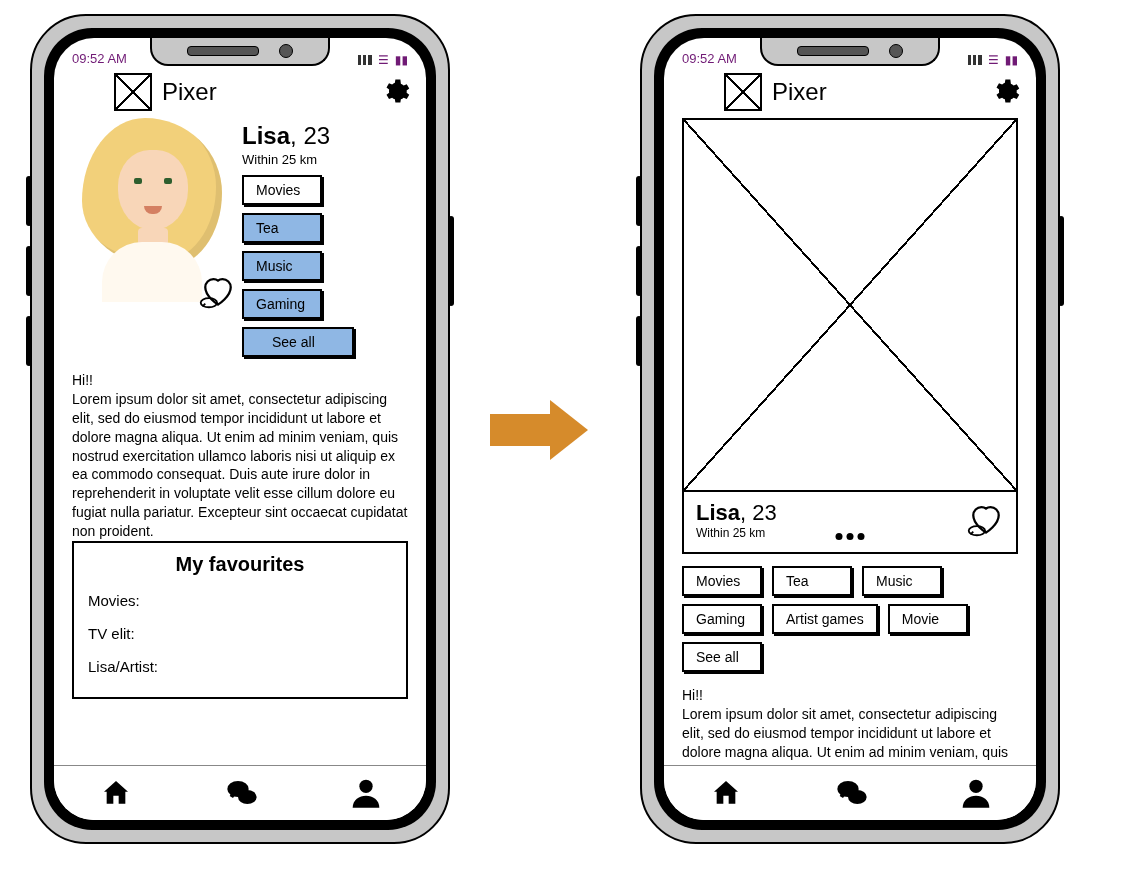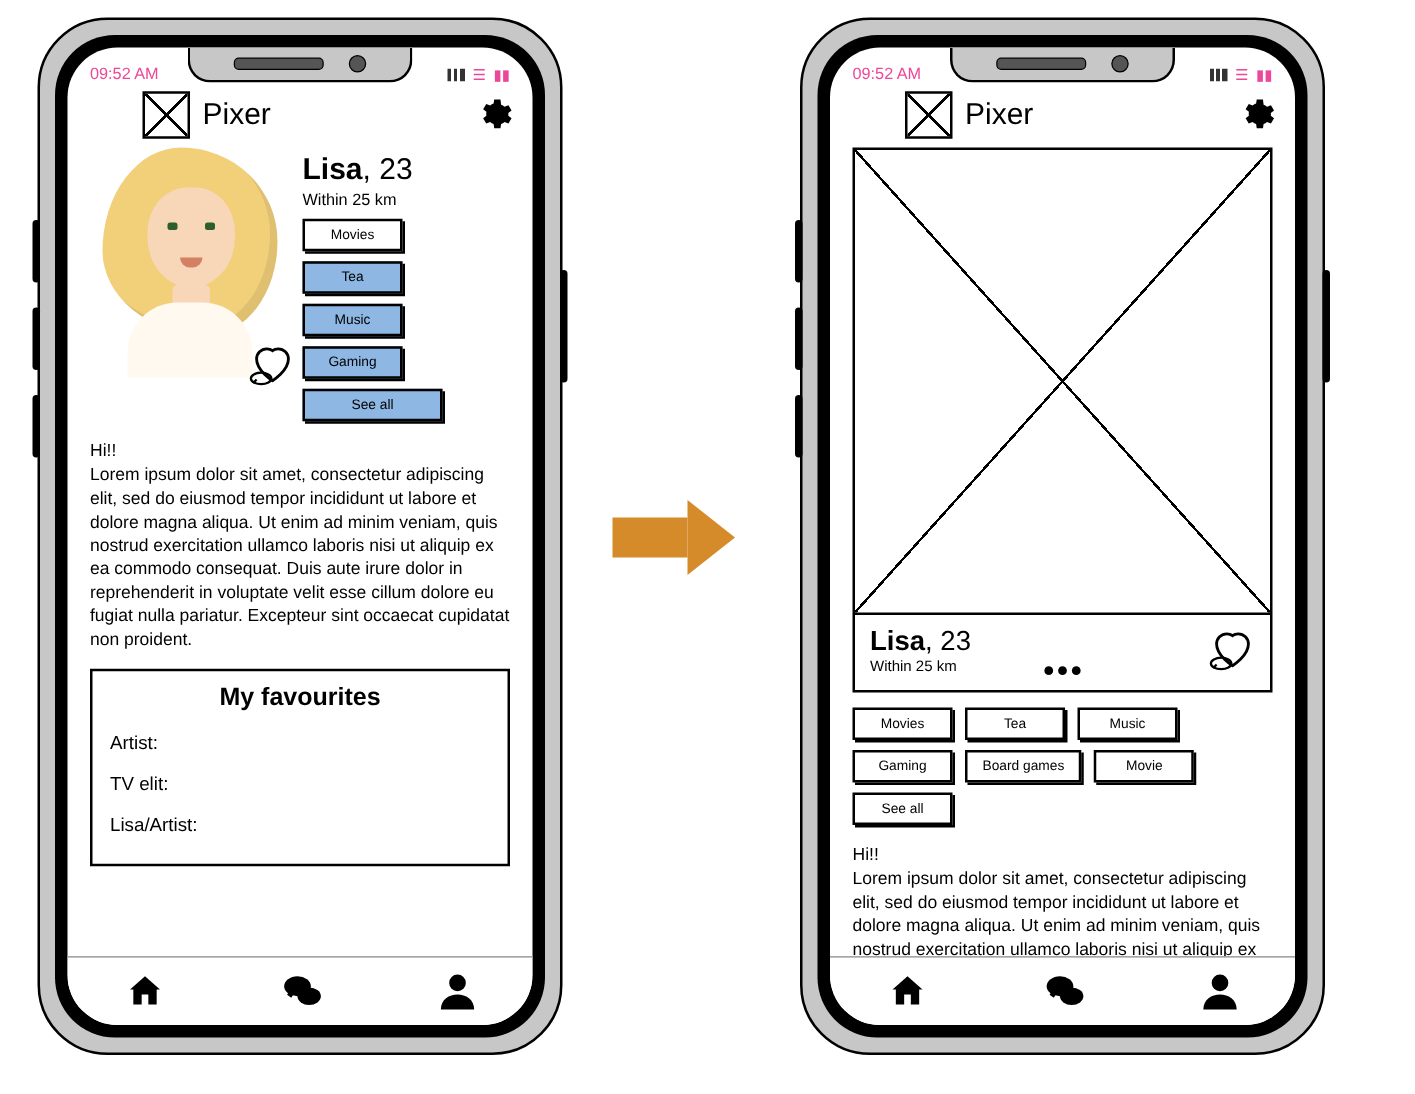--- a/index.html
+++ b/index.html
@@ -81,21 +81,21 @@
   }
 
   
   .statusbar {
     height: 28px;
     display: flex;
     align-items: flex-end;
     justify-content: space-between;
     padding: 0 18px 2px 18px;
     font-size: 13px;
-    color: #ec4899;
+    color: #701a75;
   }
   .statusbar .right-icons { display: flex; gap: 6px; align-items: center; }
   .sig { width: 14px; height: 10px; background:
     linear-gradient(to right, #333 0 3px, transparent 3px 5px,
                     #333 5px 8px, transparent 8px 10px,
                     #333 10px 14px);
   }
   .wifi, .batt { font-size: 12px; line-height: 1; }
 
   
@@ -214,39 +214,37 @@
   .meta .name-line { font-size: 24px; }
   .meta .name-line b { font-weight: 700; }
   .meta .distance { font-size: 13px; margin: 2px 0 8px; }
 
   .tags {
     display: flex;
     flex-wrap: wrap;
     gap: 8px 12px;
   }
   .tag {
-    font-size: 11px;
+    font-size: 14px;
     padding: 5px 12px;
     border: 2px solid #000;
     background: #fff;
     box-shadow: 2px 2px 0 #000;
-    text-align: center;
     min-width: 52px;
   }
   .tag.blue { background: #8fb7e4; }
   .tag.seeall { padding: 5px 28px; }
 
   .bio {
     margin-top: 14px;
     font-size: 14px;
     line-height: 1.35;
   }
 
   .fav-box {
-    margin-top: 14px;
     border: 2px solid #000;
     padding: 10px 14px 14px;
   }
   .fav-title {
     text-align: center;
     font-weight: 700;
     font-size: 20px;
     margin-bottom: 8px;
   }
   .fav-row { font-size: 15px; padding: 8px 0; }
@@ -389,21 +387,21 @@
           </div>
         </div>
 
         <div class="bio">
           <div>Hi!!</div>
           <div>Lorem ipsum dolor sit amet, consectetur adipiscing elit, sed do eiusmod tempor incididunt ut labore et dolore magna aliqua. Ut enim ad minim veniam, quis nostrud exercitation ullamco laboris nisi ut aliquip ex ea commodo consequat. Duis aute irure dolor in reprehenderit in voluptate velit esse cillum dolore eu fugiat nulla pariatur. Excepteur sint occaecat cupidatat non proident.</div>
         </div>
 
         <div class="fav-box">
           <div class="fav-title">My favourites</div>
-          <div class="fav-row">Artist:</div>
+          <div class="fav-row">Movies:</div>
           <div class="fav-row">TV elit:</div>
           <div class="fav-row">Lisa/Artist:</div>
         </div>
       </div>
 
       <div class="nav">
         <span>
           <svg width="36" height="32" viewBox="0 0 24 24">
             <path fill="#000" d="M3 11l9-8 9 8h-2v9h-5v-6h-4v6H5v-9H3z"></path>
           </svg>
@@ -479,21 +477,21 @@
               </svg>
             </span>
           </div>
         </div>
 
         <div class="tags-b">
           <span class="tag">Movies</span>
           <span class="tag">Tea</span>
           <span class="tag">Music</span>
           <span class="tag">Gaming</span>
-          <span class="tag">Board games</span>
+          <span class="tag">Artist games</span>
           <span class="tag">Movie</span>
           <span class="tag">See all</span>
         </div>
 
         <div class="bio-b">
           <div>Hi!!</div>
           <div>Lorem ipsum dolor sit amet, consectetur adipiscing elit, sed do eiusmod tempor incididunt ut labore et dolore magna aliqua. Ut enim ad minim veniam, quis nostrud exercitation ullamco laboris nisi ut aliquip ex</div>
         </div>
       </div>
 

